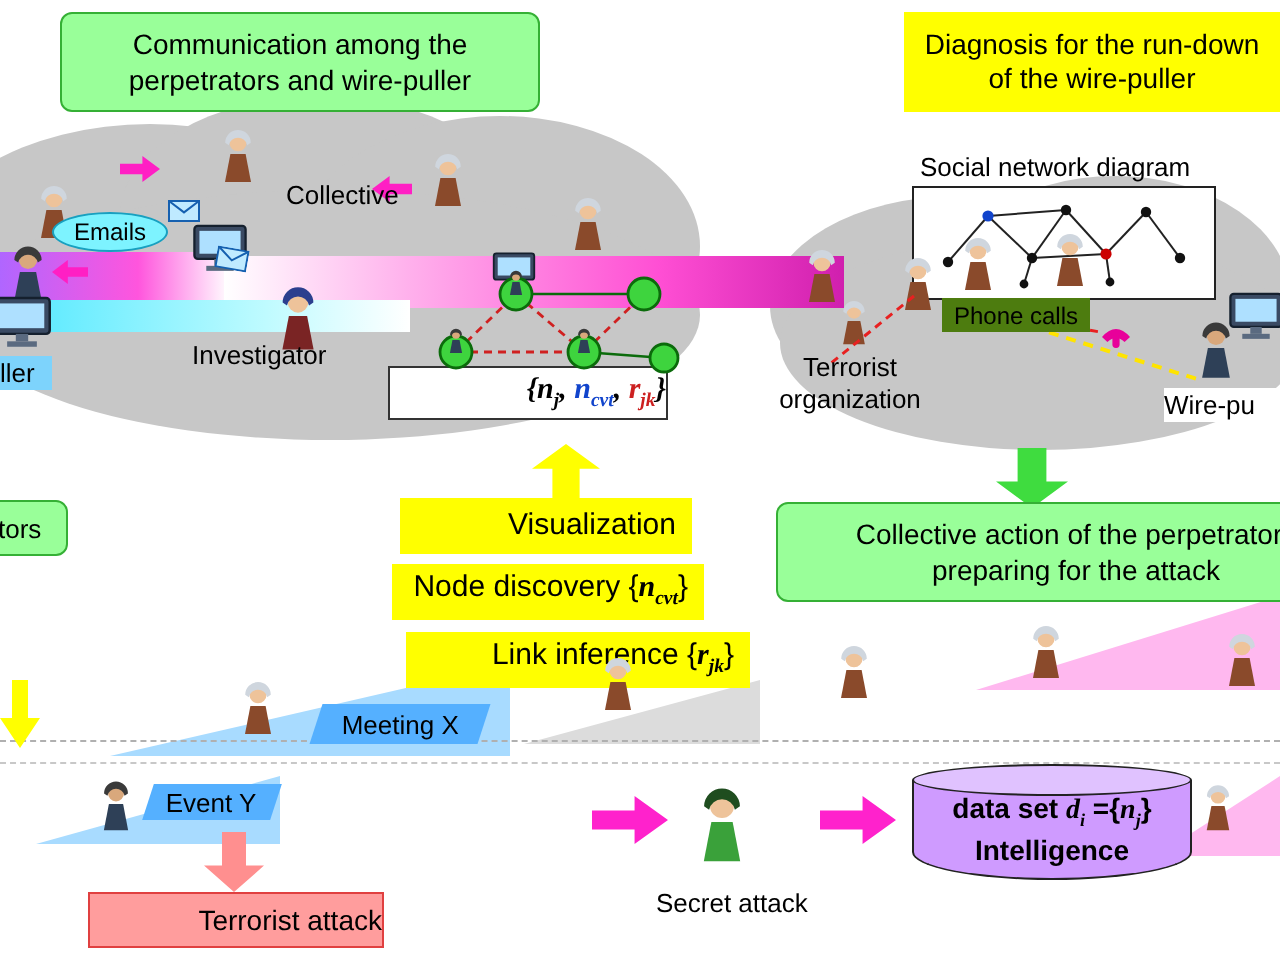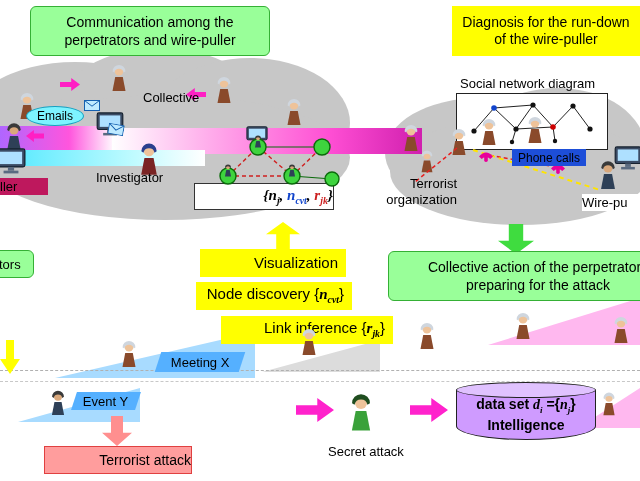--- a/index.html
+++ b/index.html
@@ -200,21 +200,21 @@
       <use href="#sym-person"></use>
     </svg>
 
   <svg class="person p-dark" style="left:2px;top:120px" width="24" height="32">
       <use href="#sym-person"></use>
     </svg>
   <svg class="abs" style="left:-4px;top:148px" width="30" height="26">
       <use href="#sym-monitor"></use>
     </svg>
   <div class="arrow arrow-left" style="left:26px;top:130px;width:18px;height:12px;background:#ff1fc4"></div>
-  <div class="chip" style="left:0;top:178px;width:48px;height:17px;background:#be185d;font-size:13px;justify-content:flex-start">
+  <div class="chip" style="left:0;top:178px;width:26px;height:17px;background:#7dd3fc;font-size:13px;justify-content:flex-start">
     <span>ller</span>
   </div>
   <div class="box" style="left:-6px;top:250px;width:40px;height:28px;background:#99ff99;border:1px solid #35b035;border-radius:0 6px 6px 0;font-size:13px;justify-content:flex-start;padding-left:4px">
     <span>tors</span>
   </div>
   <div class="arrow arrow-down" style="left:0;top:340px;width:20px;height:34px;background:#ffff00"></div>
 
   <svg class="person p-soldier" style="left:400px;top:122px" width="22" height="30">
       <use href="#sym-person"></use>
     </svg>
@@ -239,25 +239,25 @@
     </g>
   </svg>
 
   <svg class="abs" style="left:478px;top:150px" width="16" height="13">
       <use href="#sym-phone"></use>
     </svg>
   <svg class="abs" style="left:550px;top:162px" width="16" height="13">
       <use href="#sym-phone"></use>
     </svg>
 
-  <div class="chip" style="left:512px;top:149px;width:74px;height:17px;background:#1d4ed8">
+  <div class="chip" style="left:471px;top:149px;width:74px;height:17px;background:#4d7c0f">
     <span>Phone calls</span>
   </div>
 
-  <div class="label" style="left:369px;top:176px;width:88px;white-space:normal;text-align:right;line-height:1.2">
+  <div class="label" style="left:381px;top:176px;width:88px;white-space:normal;text-align:center;line-height:1.2">
     <span>Terrorist organization</span>
   </div>
 
   <svg class="person p-dark" style="left:596px;top:158px" width="24" height="32">
       <use href="#sym-person"></use>
     </svg>
   <svg class="abs" style="left:614px;top:146px" width="28" height="24">
       <use href="#sym-monitor"></use>
     </svg>
   <div class="chip" style="left:582px;top:194px;width:58px;height:17px;background:#fff;font-size:13px;justify-content:flex-start">
@@ -268,21 +268,21 @@
   <div class="arrow arrow-down" style="left:498px;top:224px;width:36px;height:30px;background:#3fdc3f"></div>
 
   <div class="box yellow-box" style="left:200px;top:249px;width:146px;height:26px">
     <span>Visualization</span>
   </div>
   <div class="box yellow-box" style="left:196px;top:282px;width:156px;height:26px">
     <span>
       <span>Node discovery {</span><span class="math">n</span><sub class="math">cvt</sub><span>}</span>
     </span>
   </div>
-  <div class="box yellow-box" style="left:221px;top:316px;width:172px;height:26px">
+  <div class="box yellow-box" style="left:203px;top:316px;width:172px;height:26px">
     <span>
       <span>Link inference {</span><span class="math">r</span><sub class="math">jk</sub><span>}</span>
     </span>
   </div>
   <div class="box green-box" style="left:388px;top:251px;width:300px;height:50px;padding:6px 14px">
     <span>Collective action of the perpetrators preparing for the attack</span>
   </div>
 
   <div class="chip skew-chip" style="left:158px;top:352px;width:84px;height:20px;background:#55b0ff;font-size:13px">
     <span>Meeting X</span>

